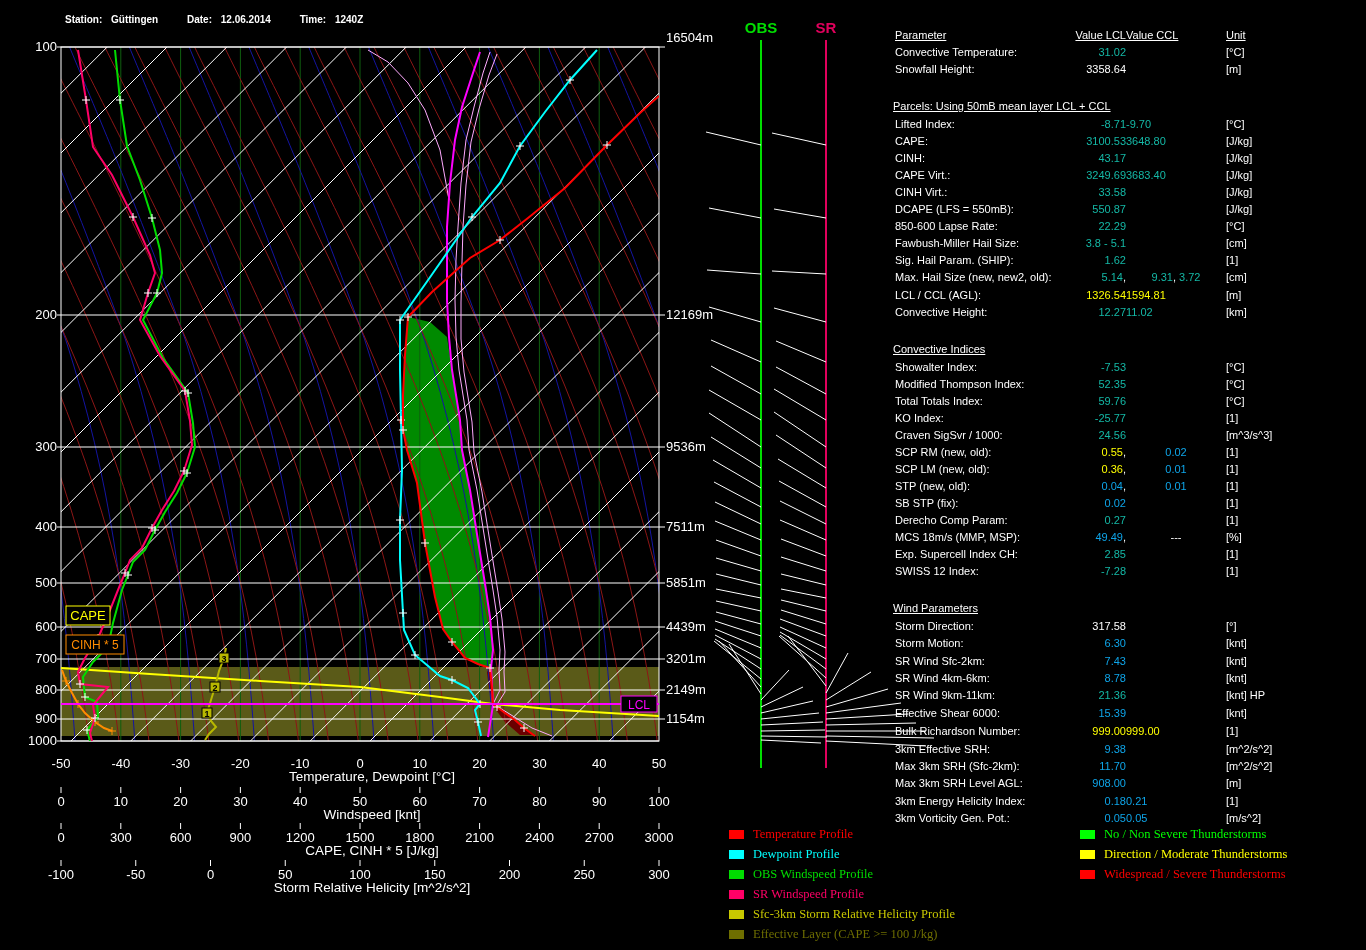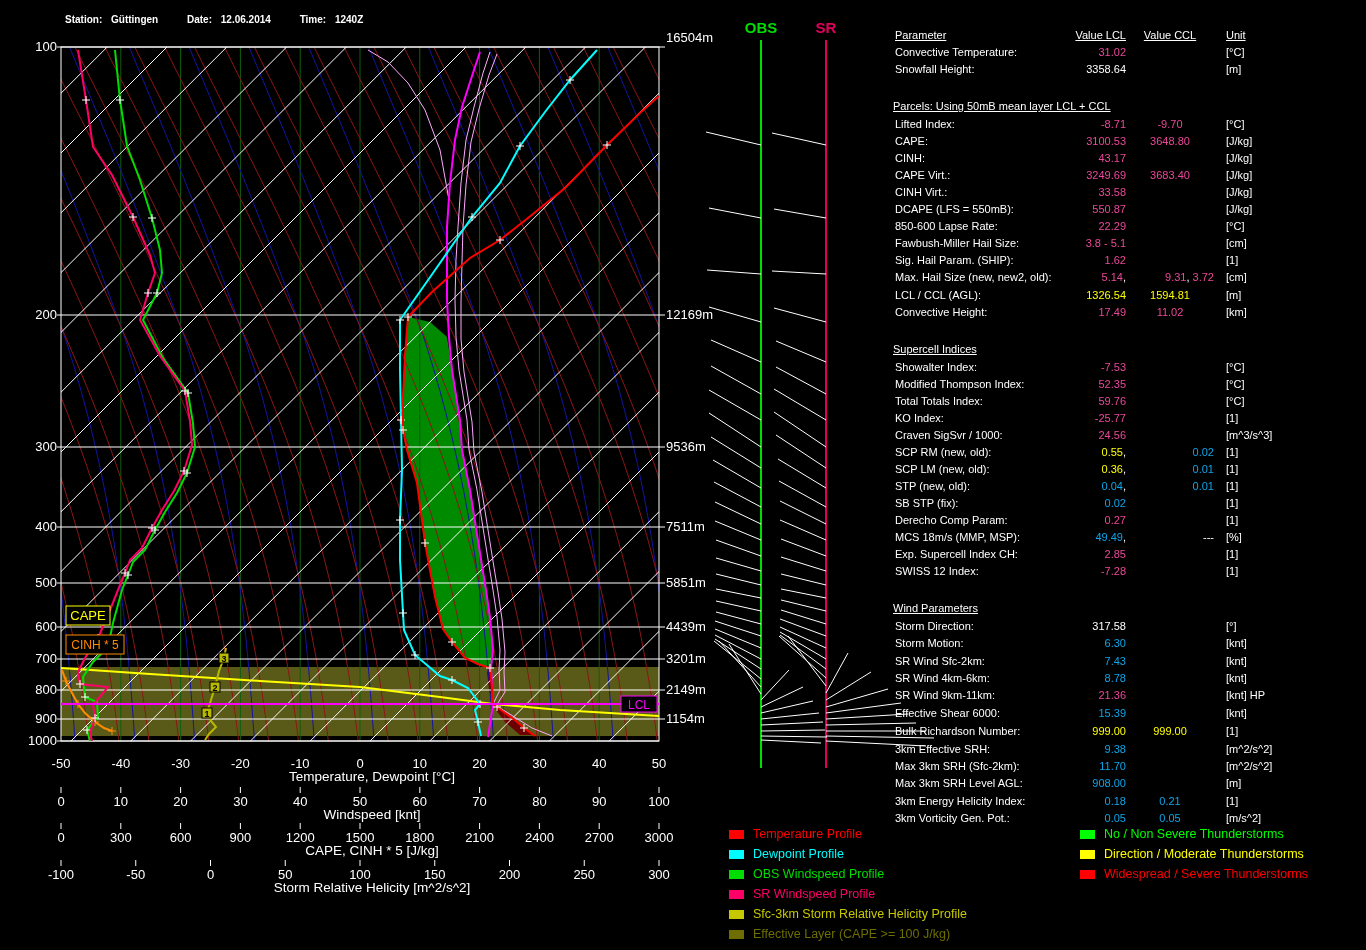--- a/index.html
+++ b/index.html
@@ -11,26 +11,26 @@
   #hdr span{margin-right:6px;}
   #hdr .gap{margin-right:26px;}
   
   #ptable{position:absolute;left:893px;top:27px;width:473px;color:#fff;font-size:11px;line-height:17px;}
   .prow{position:relative;height:17px;white-space:nowrap;}
   .prow.gap{margin-top:1px;}
   .sect{position:relative;height:17px;margin-top:20px;margin-bottom:1px;text-decoration:underline;}
   .hrow span{text-decoration:underline;}
   .plabel{position:absolute;left:2px;}
   .pv1{position:absolute;left:0;width:233px;text-align:right;}
-  .pv2{position:absolute;left:233px;width:88px;text-align:center;}
-  .pv2.lft{text-align:right;padding-left:12px;width:76px;}
+  .pv2{position:absolute;left:233px;width:88px;text-align:left;}
+  .pv2.lft{text-align:center;padding-left:12px;width:76px;}
   .punit{position:absolute;left:333px;}
-  .c-r{color:#ec4899}.c-y{color:#ffff00}.c-g{color:#0ea5e9}.c-w{color:#ffffff}
+  .c-r{color:#14b8a6}.c-y{color:#ffff00}.c-g{color:#0ea5e9}.c-w{color:#ffffff}
   
-  .legend{position:absolute;font-size:12.5px;}
+  .legend{position:absolute;font-size:12.5px;font-family:Liberation Serif, serif;}
   #legend-left{left:729px;top:824px;}
   #legend-right{left:1080px;top:824px;}
   .lrow{height:20px;display:flex;align-items:center;white-space:nowrap;}
   .lswatch{width:15px;height:9px;margin-right:9px;flex:0 0 auto;}
 </style>
 </head>
 <body>
 
 <div id="stage">
   <svg id="chart-svg" width="1366" height="950">
@@ -559,25 +559,25 @@
         <span class="punit">[cm]</span>
       </div>
       <div class="prow gap">
         <span class="plabel">LCL / CCL (AGL):</span>
         <span class="pv1"><span class="c-y">1326.54</span></span>
         <span class="pv2"><span class="c-y">1594.81</span></span>
         <span class="punit">[m]</span>
       </div>
       <div class="prow">
         <span class="plabel">Convective Height:</span>
-        <span class="pv1"><span class="c-r">17.49</span></span>
+        <span class="pv1"><span class="c-r">12.27</span></span>
         <span class="pv2"><span class="c-r">11.02</span></span>
         <span class="punit">[km]</span>
       </div>
-      <div class="sect">Supercell Indices</div>
+      <div class="sect">Convective Indices</div>
       <div class="prow">
         <span class="plabel">Showalter Index:</span>
         <span class="pv1"><span class="c-r">-7.53</span></span>
         <span class="pv2"></span>
         <span class="punit">[°C]</span>
       </div>
       <div class="prow">
         <span class="plabel">Modified Thompson Index:</span>
         <span class="pv1"><span class="c-r">52.35</span></span>
         <span class="pv2"></span>

